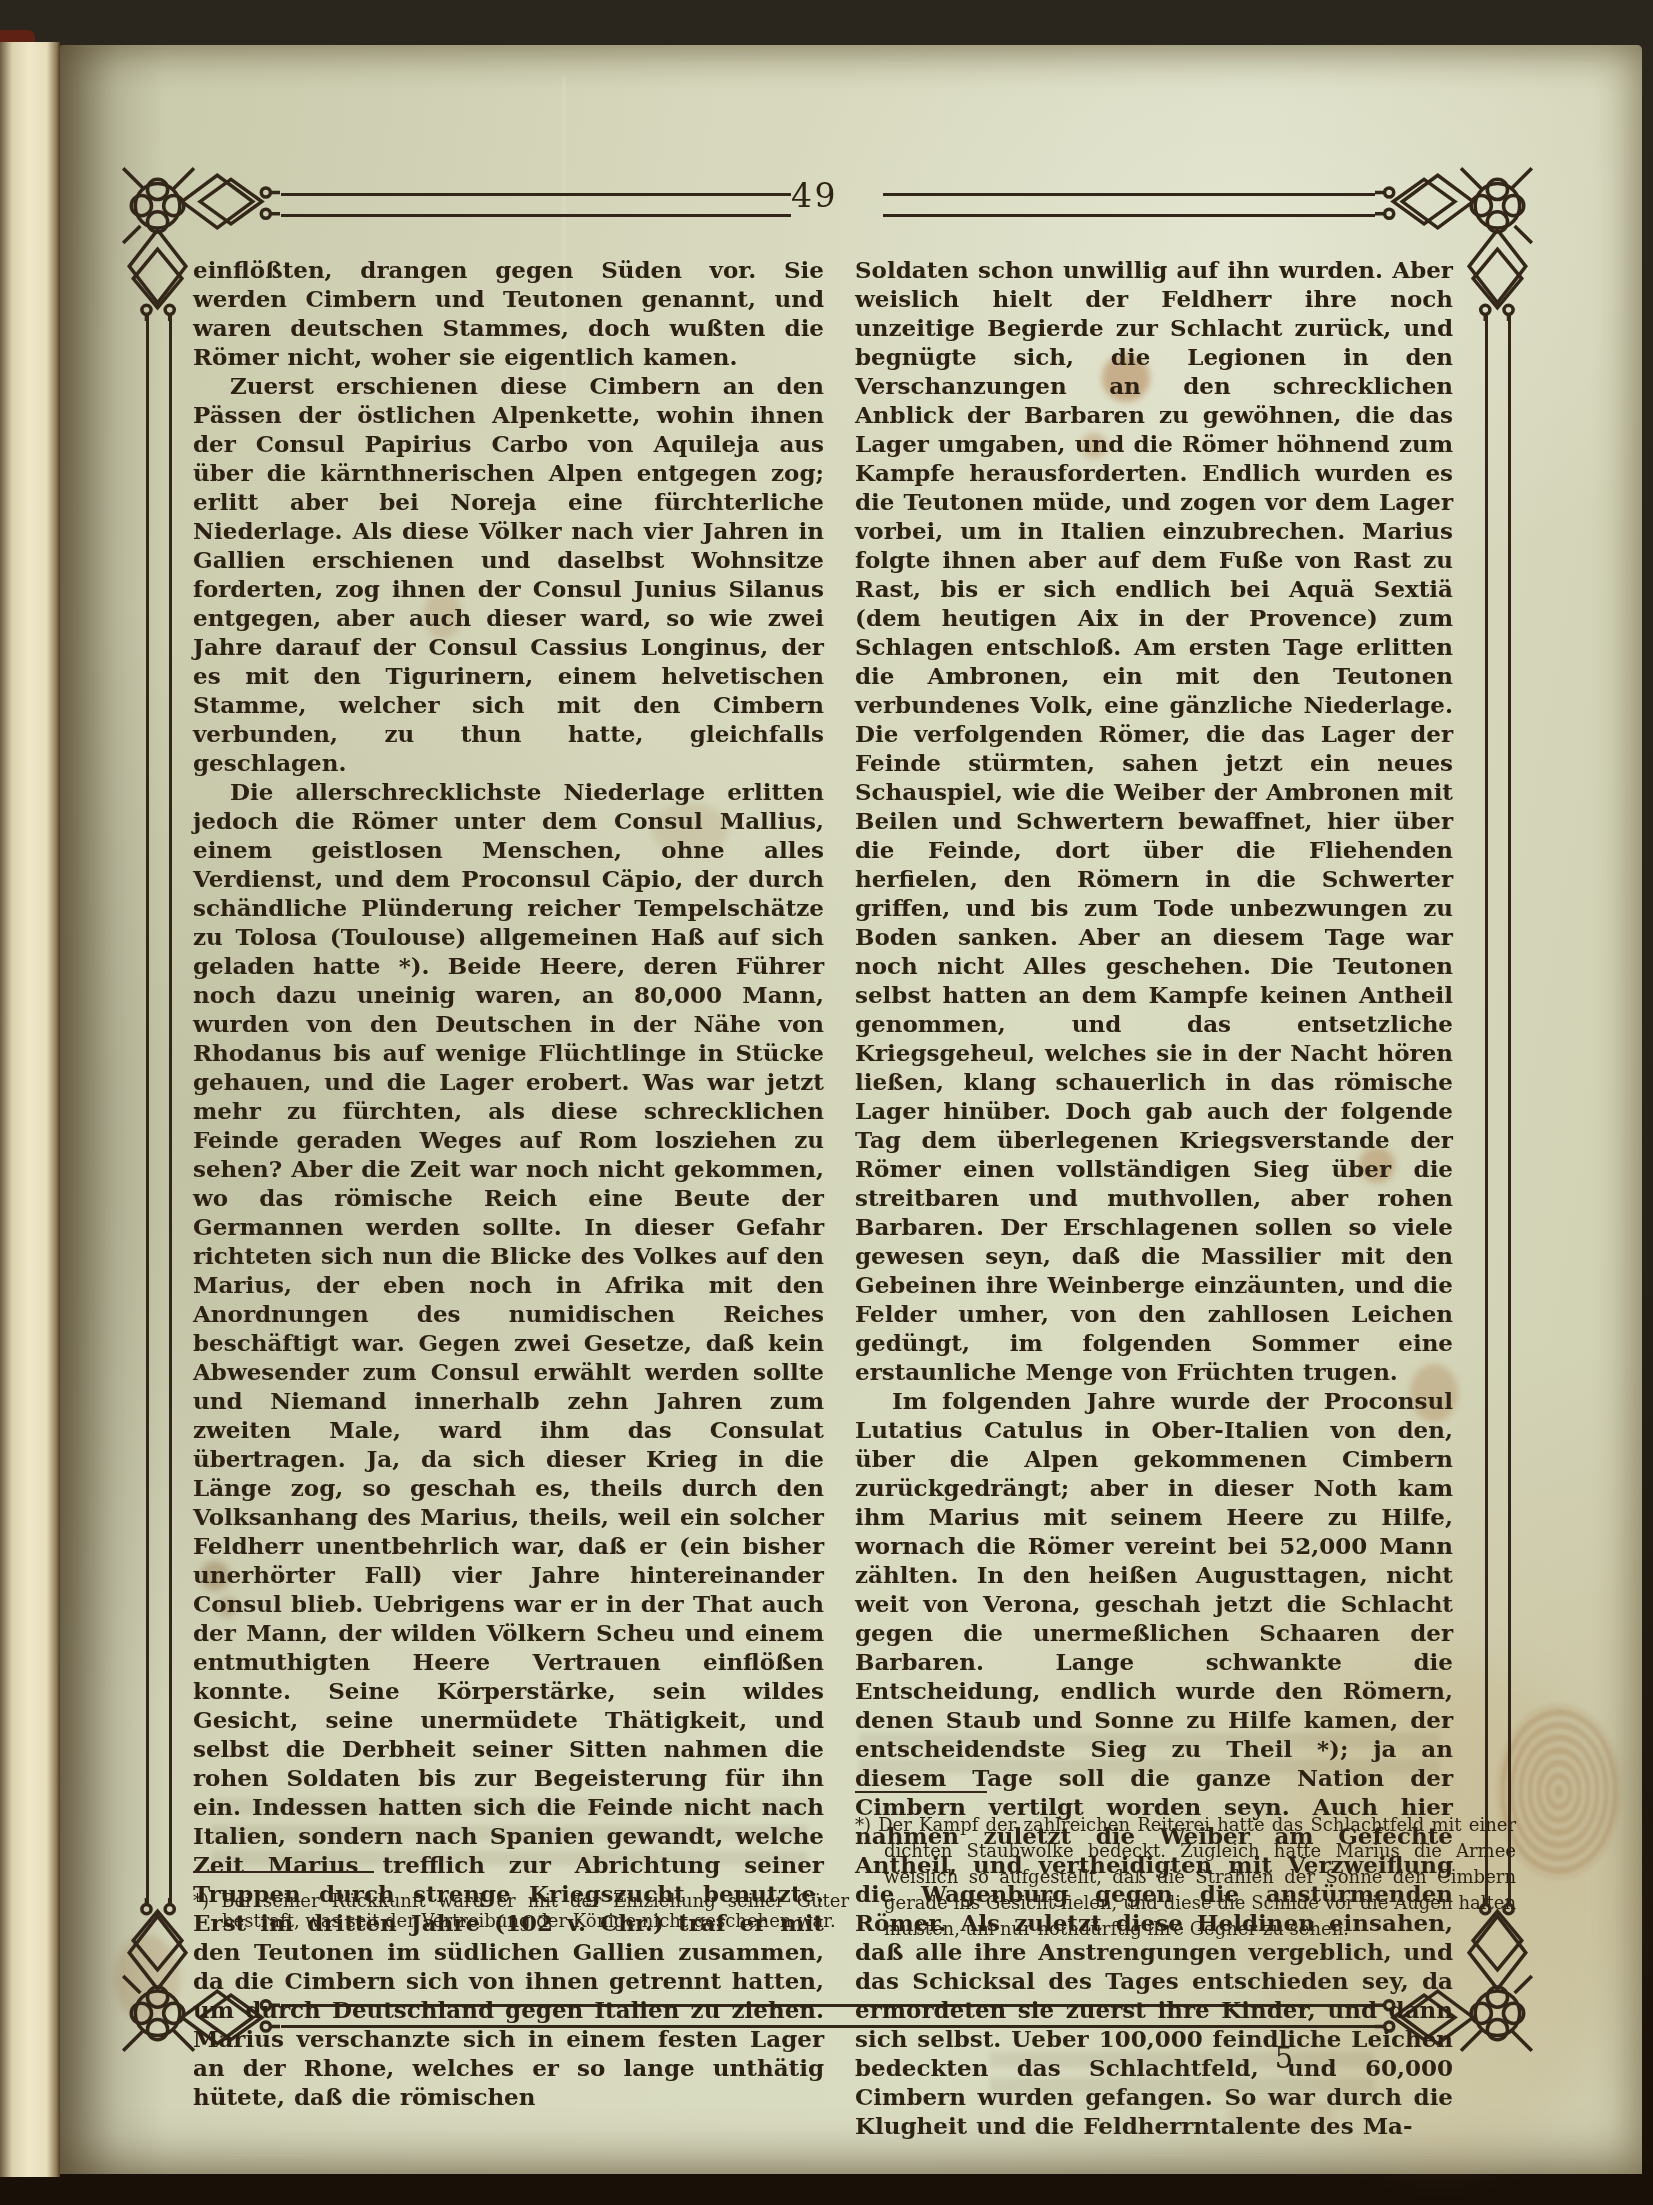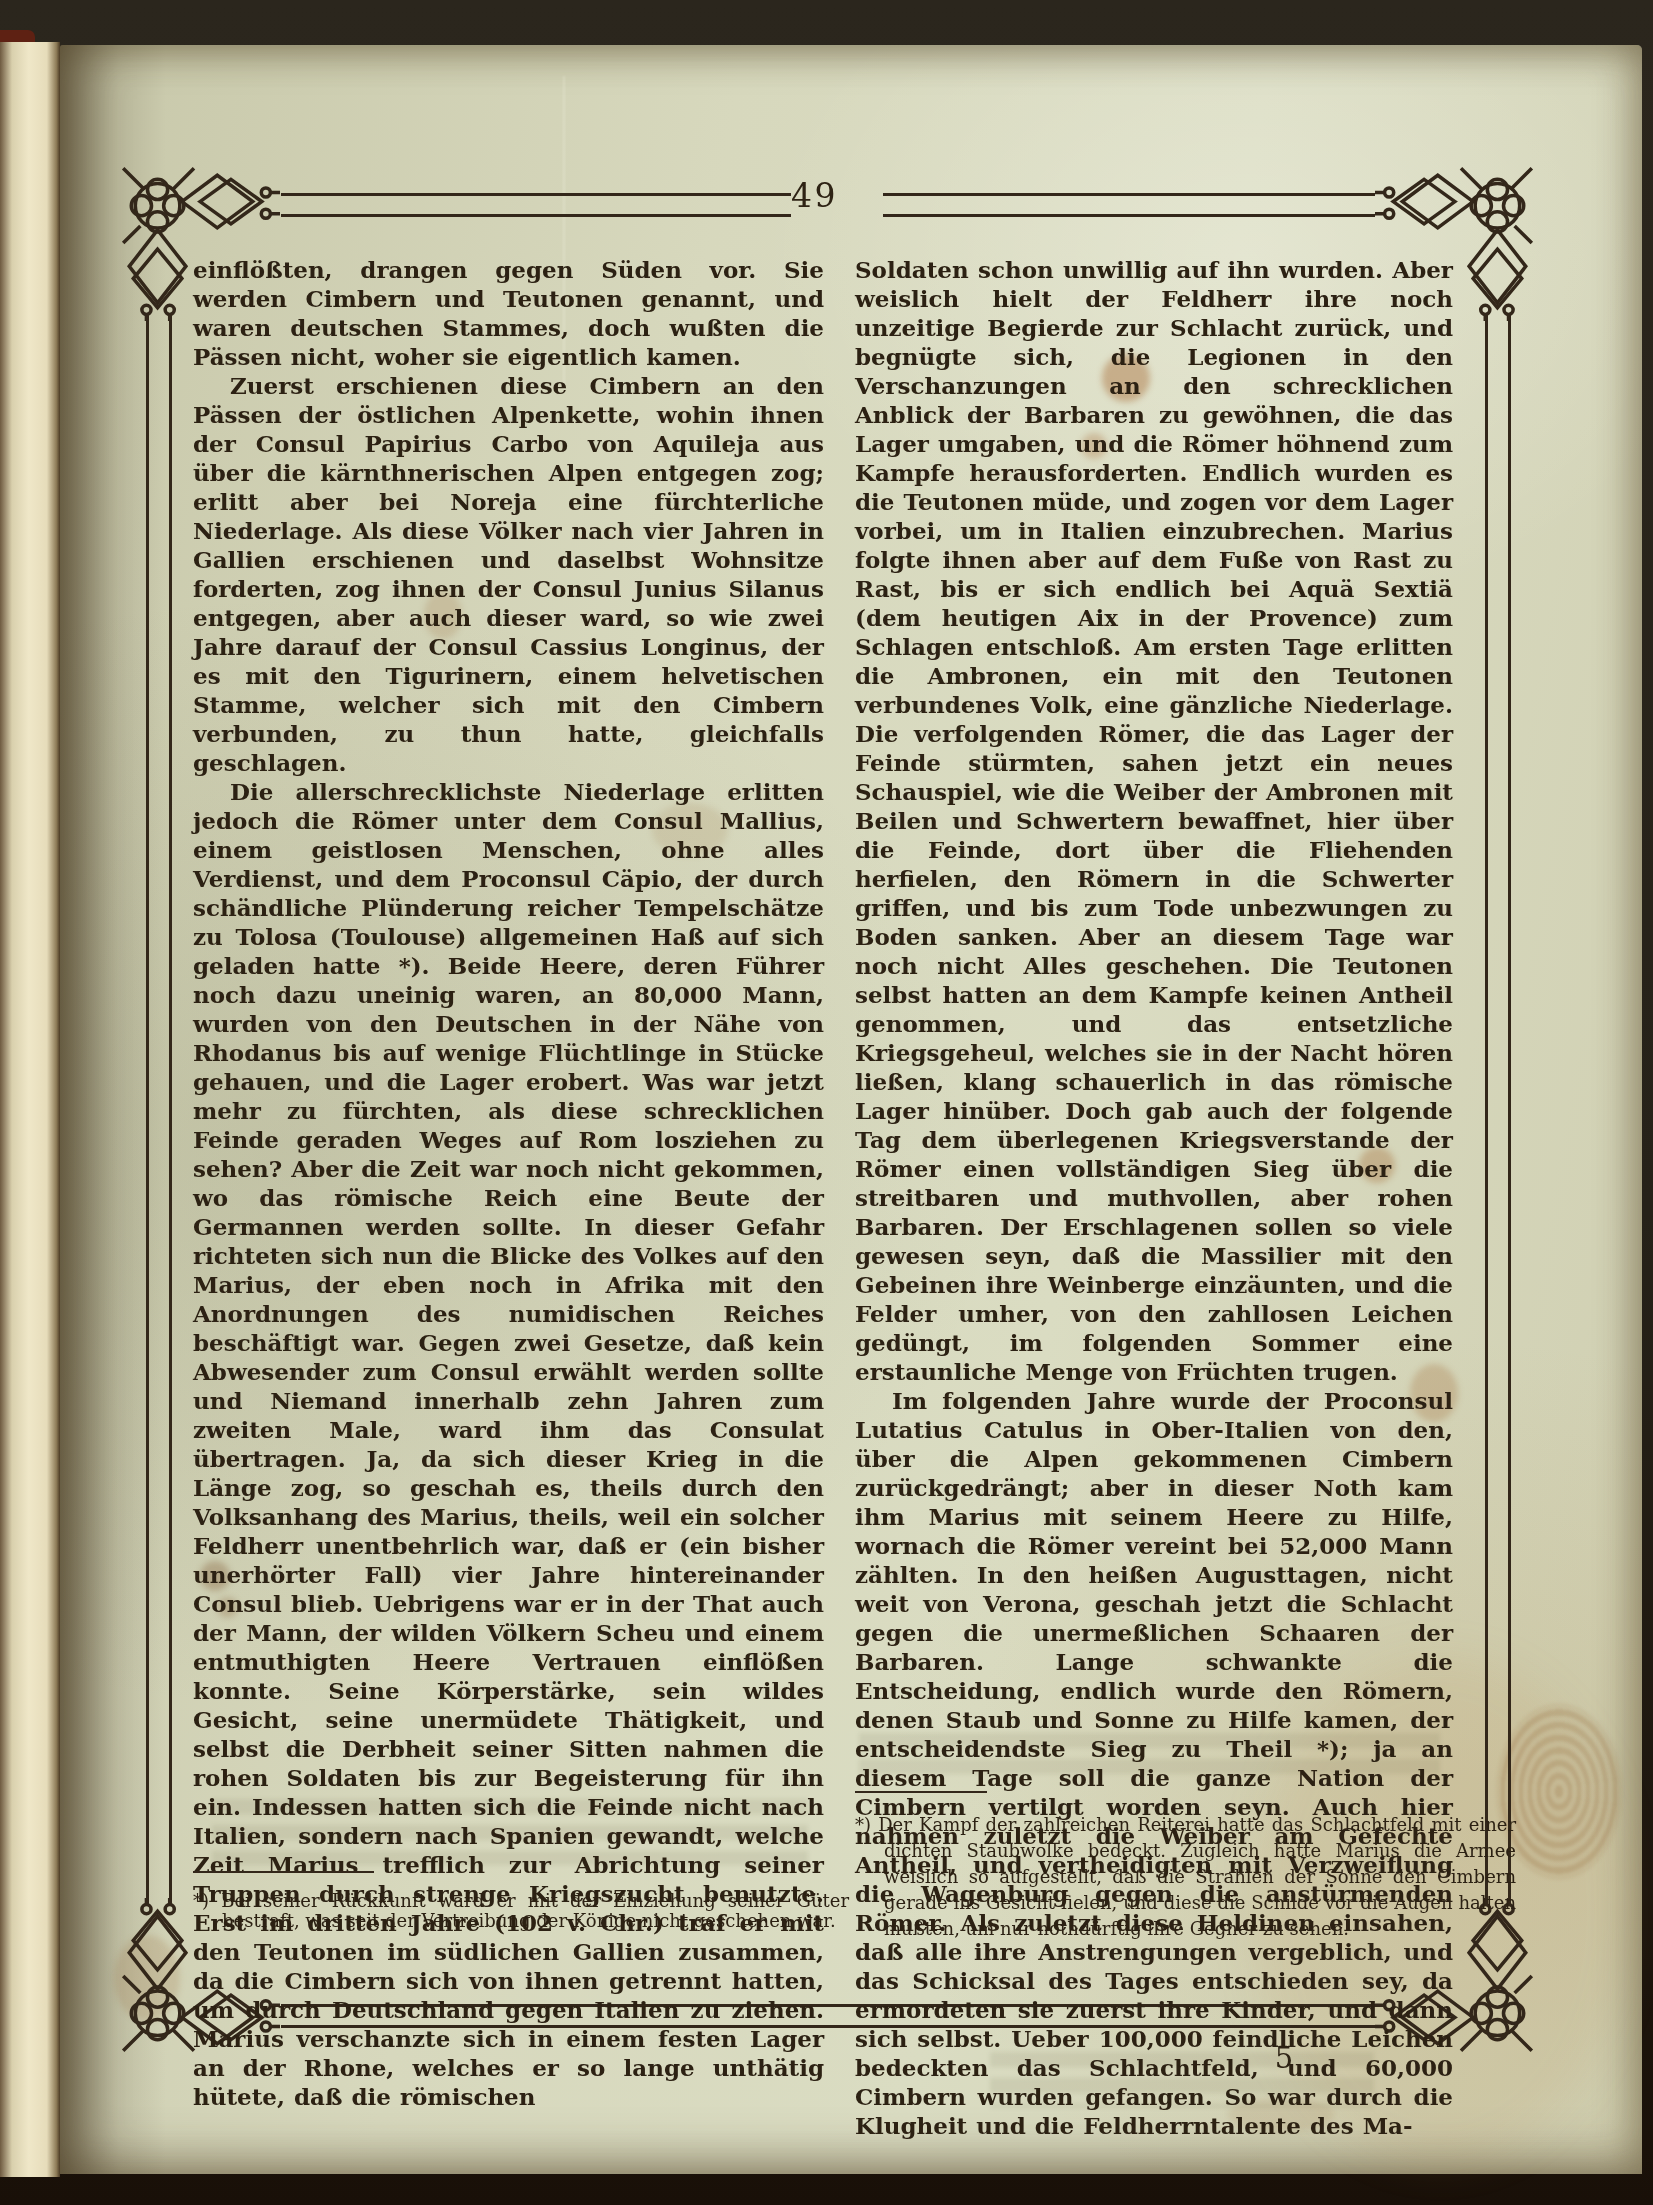--- a/index.html
+++ b/index.html
@@ -150,21 +150,21 @@
   <div class="hr" style="left:281px;top:2025px;width:1095px;"></div>
   <div class="vr" style="left:146px;top:313px;height:1592px;"></div>
   <div class="vr" style="left:169px;top:313px;height:1592px;"></div>
   <div class="vr" style="left:1485px;top:313px;height:1592px;"></div>
   <div class="vr" style="left:1508px;top:313px;height:1592px;"></div>
 
   <div class="pagenum">49</div>
   <div class="signature">5</div>
 
   <div class="col col-left">
-      <p class="par">einflößten, drangen gegen Süden vor. Sie werden Cimbern und Teutonen genannt, und waren deutschen Stammes, doch wußten die Pässen nicht, woher sie eigentlich kamen.</p>
+      <p class="par">einflößten, drangen gegen Süden vor. Sie werden Cimbern und Teutonen genannt, und waren deutschen Stammes, doch wußten die Römer nicht, woher sie eigentlich kamen.</p>
       <p class="par indent">Zuerst erschienen diese Cimbern an den Pässen der östlichen Alpenkette, wohin ihnen der Consul Papirius Carbo von Aquileja aus über die kärnthnerischen Alpen entgegen zog; erlitt aber bei Noreja eine fürchterliche Niederlage. Als diese Völker nach vier Jahren in Gallien erschienen und daselbst Wohnsitze forderten, zog ihnen der Consul Junius Silanus entgegen, aber auch dieser ward, so wie zwei Jahre darauf der Consul Cassius Longinus, der es mit den Tigurinern, einem helvetischen Stamme, welcher sich mit den Cimbern verbunden, zu thun hatte, gleichfalls geschlagen.</p>
       <p class="par indent">Die allerschrecklichste Niederlage erlitten jedoch die Römer unter dem Consul Mallius, einem geistlosen Menschen, ohne alles Verdienst, und dem Proconsul Cäpio, der durch schändliche Plünderung reicher Tempelschätze zu Tolosa (Toulouse) allgemeinen Haß auf sich geladen hatte *). Beide Heere, deren Führer noch dazu uneinig waren, an 80,000 Mann, wurden von den Deutschen in der Nähe von Rhodanus bis auf wenige Flüchtlinge in Stücke gehauen, und die Lager erobert. Was war jetzt mehr zu fürchten, als diese schrecklichen Feinde geraden Weges auf Rom losziehen zu sehen? Aber die Zeit war noch nicht gekommen, wo das römische Reich eine Beute der Germannen werden sollte. In dieser Gefahr richteten sich nun die Blicke des Volkes auf den Marius, der eben noch in Afrika mit den Anordnungen des numidischen Reiches beschäftigt war. Gegen zwei Gesetze, daß kein Abwesender zum Consul erwählt werden sollte und Niemand innerhalb zehn Jahren zum zweiten Male, ward ihm das Consulat übertragen. Ja, da sich dieser Krieg in die Länge zog, so geschah es, theils durch den Volksanhang des Marius, theils, weil ein solcher Feldherr unentbehrlich war, daß er (ein bisher unerhörter Fall) vier Jahre hintereinander Consul blieb. Uebrigens war er in der That auch der Mann, der wilden Völkern Scheu und einem entmuthigten Heere Vertrauen einflößen konnte. Seine Körperstärke, sein wildes Gesicht, seine unermüdete Thätigkeit, und selbst die Derbheit seiner Sitten nahmen die rohen Soldaten bis zur Begeisterung für ihn ein. Indessen hatten sich die Feinde nicht nach Italien, sondern nach Spanien gewandt, welche Zeit Marius trefflich zur Abrichtung seiner Truppen durch strenge Kriegszucht benutzte. Erst im dritten Jahre (102 v. Chr.) traf er mit den Teutonen im südlichen Gallien zusammen, da die Cimbern sich von ihnen getrennt hatten, um durch Deutschland gegen Italien zu ziehen. Marius verschanzte sich in einem festen Lager an der Rhone, welches er so lange unthätig hütete, daß die römischen</p>
     </div>
   <div class="col col-right">
       <p class="par">Soldaten schon unwillig auf ihn wurden. Aber weislich hielt der Feldherr ihre noch unzeitige Begierde zur Schlacht zurück, und begnügte sich, die Legionen in den Verschanzungen an den schrecklichen Anblick der Barbaren zu gewöhnen, die das Lager umgaben, und die Römer höhnend zum Kampfe herausforderten. Endlich wurden es die Teutonen müde, und zogen vor dem Lager vorbei, um in Italien einzubrechen. Marius folgte ihnen aber auf dem Fuße von Rast zu Rast, bis er sich endlich bei Aquä Sextiä (dem heutigen Aix in der Provence) zum Schlagen entschloß. Am ersten Tage erlitten die Ambronen, ein mit den Teutonen verbundenes Volk, eine gänzliche Niederlage. Die verfolgenden Römer, die das Lager der Feinde stürmten, sahen jetzt ein neues Schauspiel, wie die Weiber der Ambronen mit Beilen und Schwertern bewaffnet, hier über die Feinde, dort über die Fliehenden herfielen, den Römern in die Schwerter griffen, und bis zum Tode unbezwungen zu Boden sanken. Aber an diesem Tage war noch nicht Alles geschehen. Die Teutonen selbst hatten an dem Kampfe keinen Antheil genommen, und das entsetzliche Kriegsgeheul, welches sie in der Nacht hören ließen, klang schauerlich in das römische Lager hinüber. Doch gab auch der folgende Tag dem überlegenen Kriegsverstande der Römer einen vollständigen Sieg über die streitbaren und muthvollen, aber rohen Barbaren. Der Erschlagenen sollen so viele gewesen seyn, daß die Massilier mit den Gebeinen ihre Weinberge einzäunten, und die Felder umher, von den zahllosen Leichen gedüngt, im folgenden Sommer eine erstaunliche Menge von Früchten trugen.</p>
       <p class="par indent">Im folgenden Jahre wurde der Proconsul Lutatius Catulus in Ober-Italien von den, über die Alpen gekommenen Cimbern zurückgedrängt; aber in dieser Noth kam ihm Marius mit seinem Heere zu Hilfe, wornach die Römer vereint bei 52,000 Mann zählten. In den heißen Augusttagen, nicht weit von Verona, geschah jetzt die Schlacht gegen die unermeßlichen Schaaren der Barbaren. Lange schwankte die Entscheidung, endlich wurde den Römern, denen Staub und Sonne zu Hilfe kamen, der entscheidendste Sieg zu Theil *); ja an diesem Tage soll die ganze Nation der Cimbern vertilgt worden seyn. Auch hier nahmen zuletzt die Weiber am Gefechte Antheil, und vertheidigten mit Verzweiflung die Wagenburg gegen die anstürmenden Römer. Als zuletzt diese Heldinen einsahen, daß alle ihre Anstrengungen vergeblich, und das Schicksal des Tages entschieden sey, da ermordeten sie zuerst ihre Kinder, und dann sich selbst. Ueber 100,000 feindliche Leichen bedeckten das Schlachtfeld, und 60,000 Cimbern wurden gefangen. So war durch die Klugheit und die Feldherrntalente des Ma-</p>
     </div>
 
   <div class="footrule" style="left:193px;top:1871px;width:181px;"></div>
   <div class="footnote footnote-left">*) Bei seiner Rückkunft ward er mit der Einziehung seiner Güter bestraft, was seit der Vertreibung der Könige nicht geschehen war.</div>

